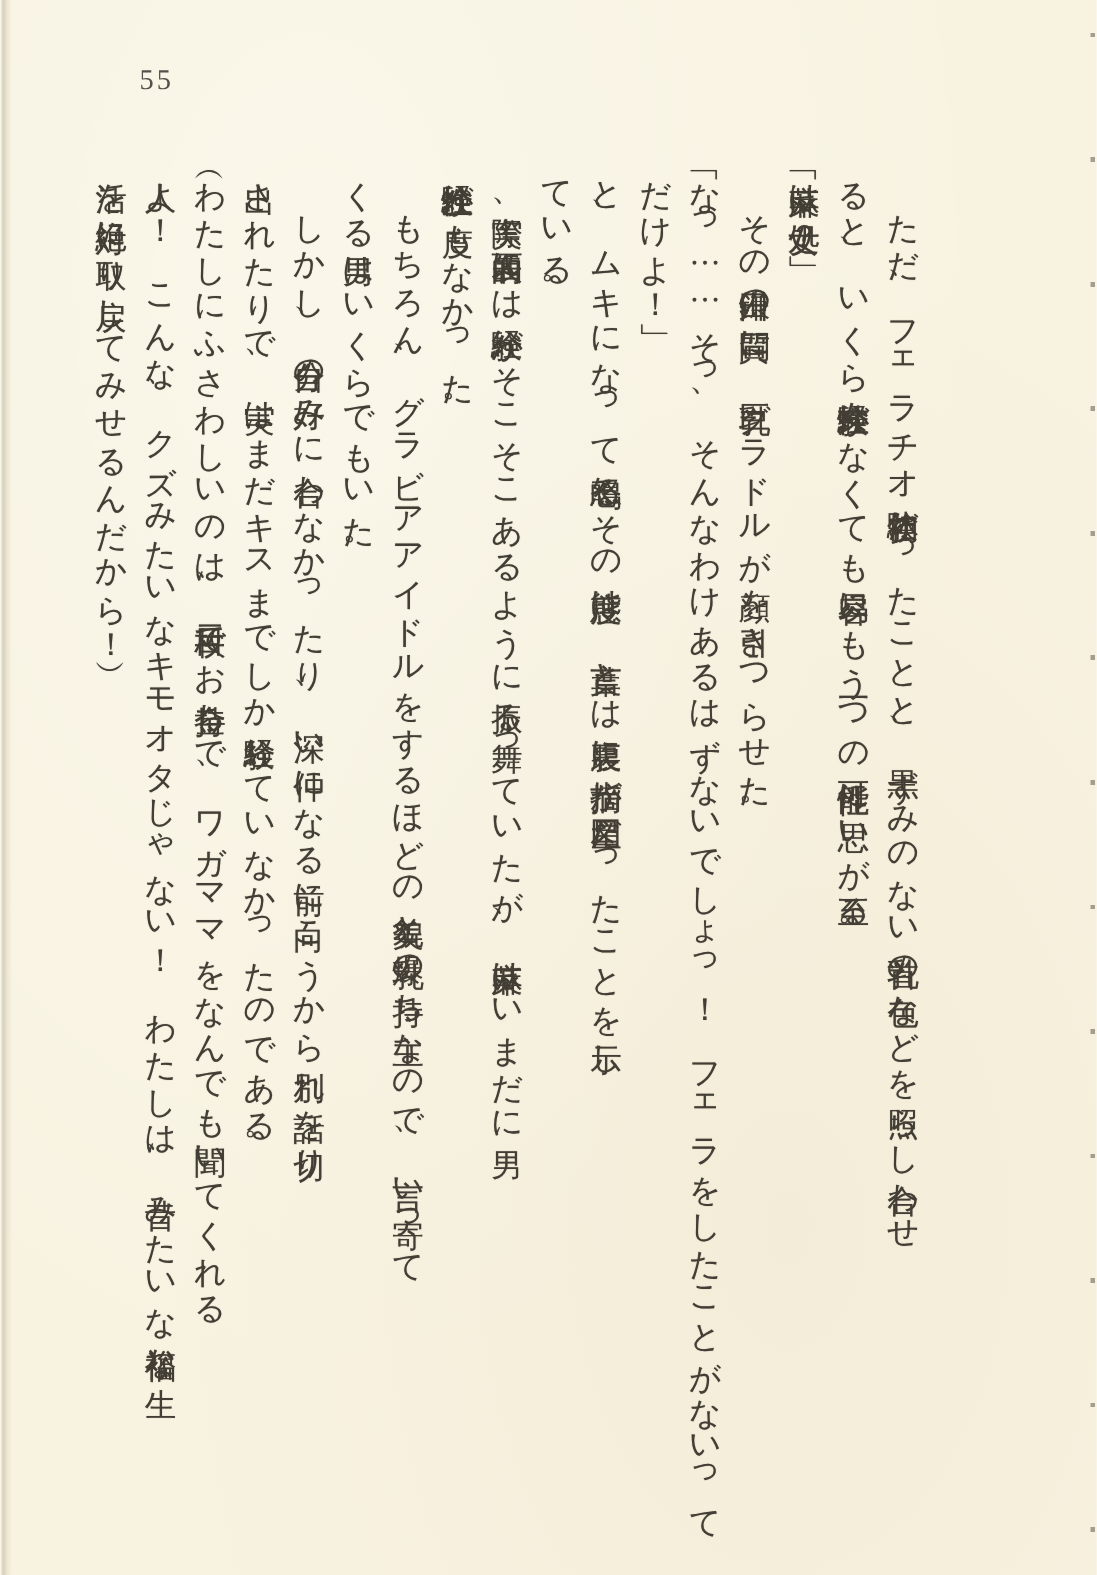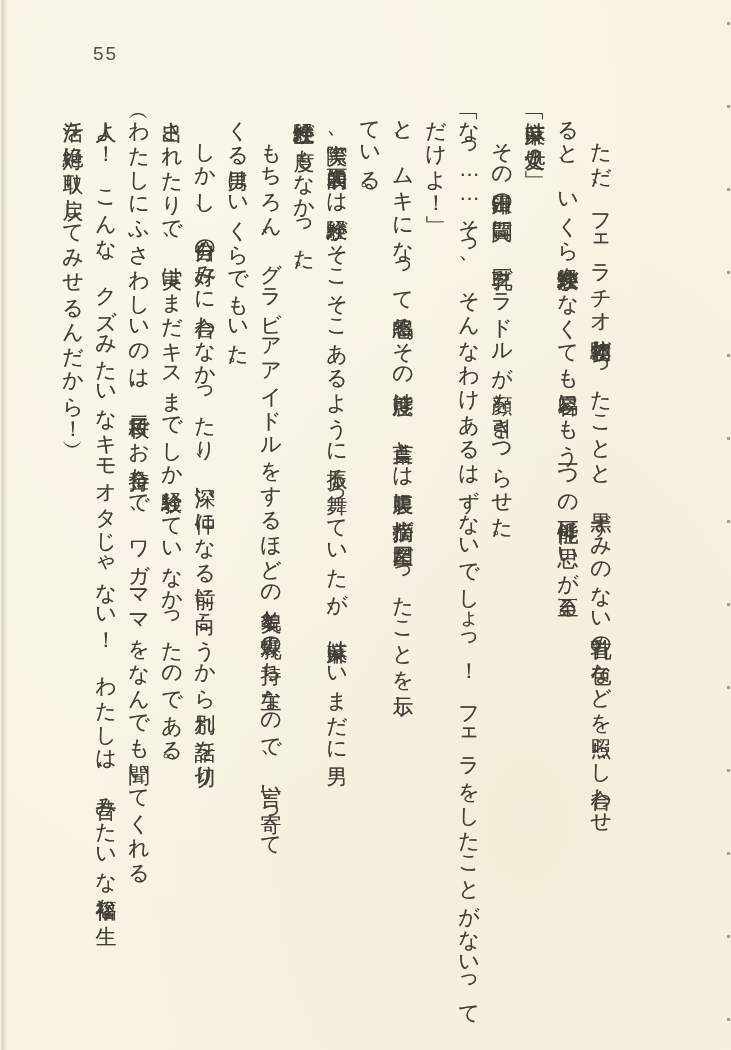--- a/index.html
+++ b/index.html
@@ -8,21 +8,21 @@
   }
   .page {
     position: relative;
     width: 731px;
     height: 1050px;
     overflow: hidden;
     background:
       radial-gradient(ellipse at 28% 18%, rgba(255,255,255,0.28), rgba(255,255,255,0) 62%),
       radial-gradient(ellipse at 72% 78%, rgba(222,211,180,0.20), rgba(222,211,180,0) 58%),
       #f8f3e1;
-    font-family: Liberation Sans, sans-serif;
+    font-family: Liberation Serif, serif;
   }
   
   .edge-left {
     position: absolute;
     left: 0; top: 0;
     width: 8px; height: 100%;
     background: linear-gradient(90deg,
       #fffdf2 0px,
       #d7d0bb 2px,
       #ece6d2 5px,

